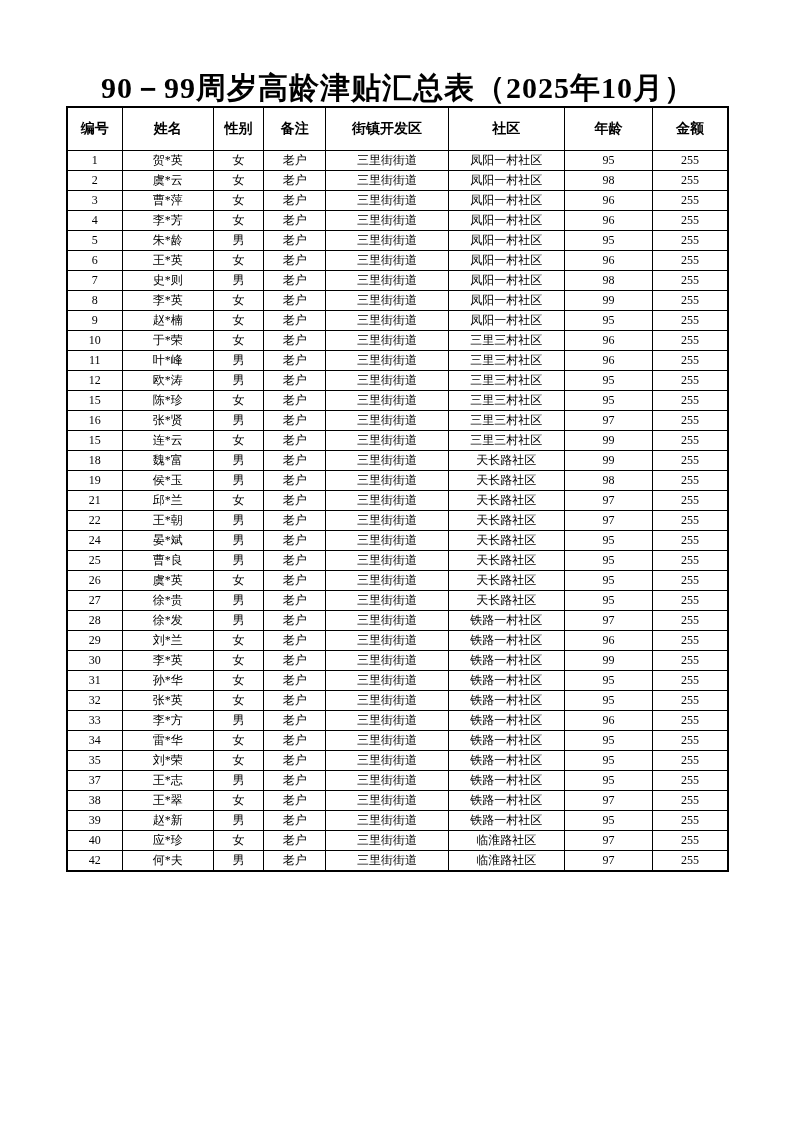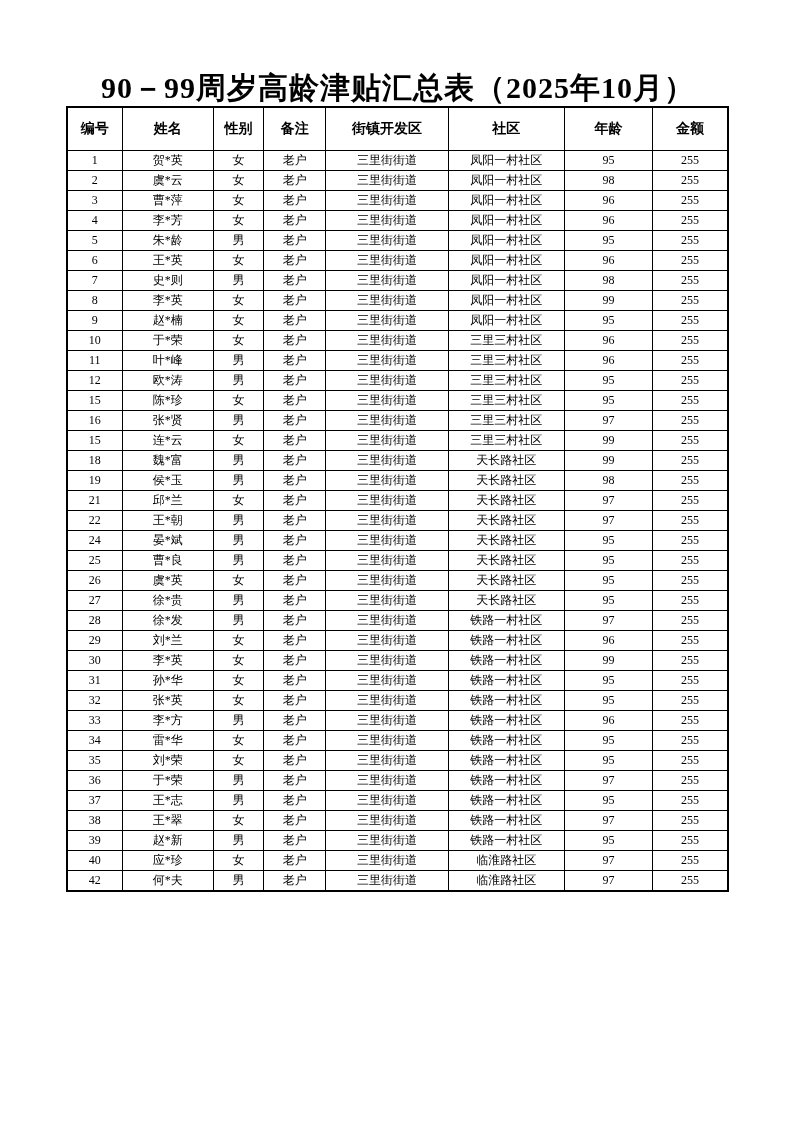--- a/index.html
+++ b/index.html
@@ -411,30 +411,20 @@
           <td>35</td>
           <td>刘*荣</td>
           <td>女</td>
           <td>老户</td>
           <td>三里街街道</td>
           <td>铁路一村社区</td>
           <td>95</td>
           <td>255</td>
         </tr>
         <tr>
-          <td>36</td>
-          <td>于*荣</td>
-          <td>男</td>
-          <td>老户</td>
-          <td>三里街街道</td>
-          <td>铁路一村社区</td>
-          <td>97</td>
-          <td>255</td>
-        </tr>
-        <tr>
           <td>37</td>
           <td>王*志</td>
           <td>男</td>
           <td>老户</td>
           <td>三里街街道</td>
           <td>铁路一村社区</td>
           <td>95</td>
           <td>255</td>
         </tr>
         <tr>

